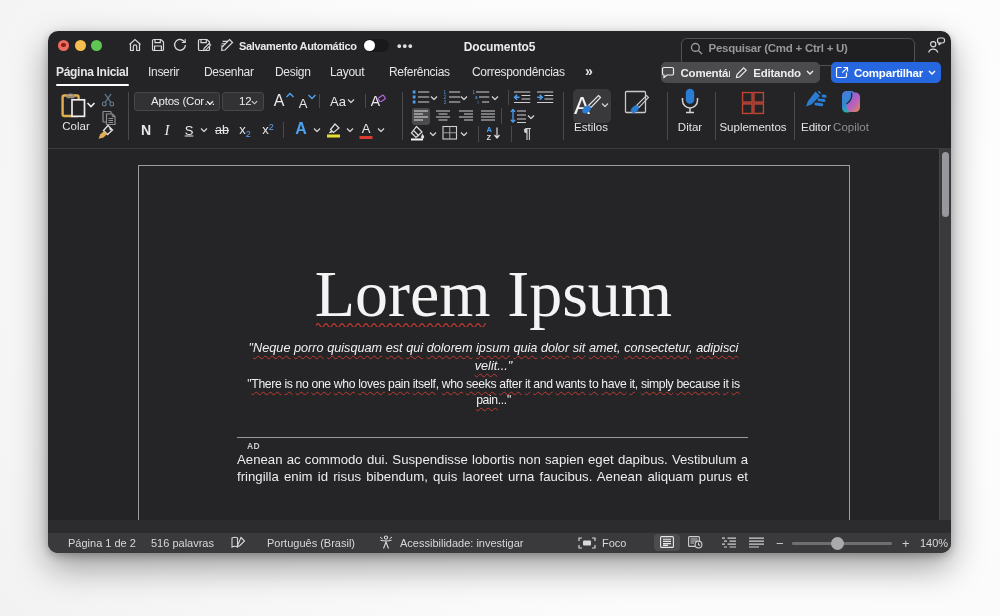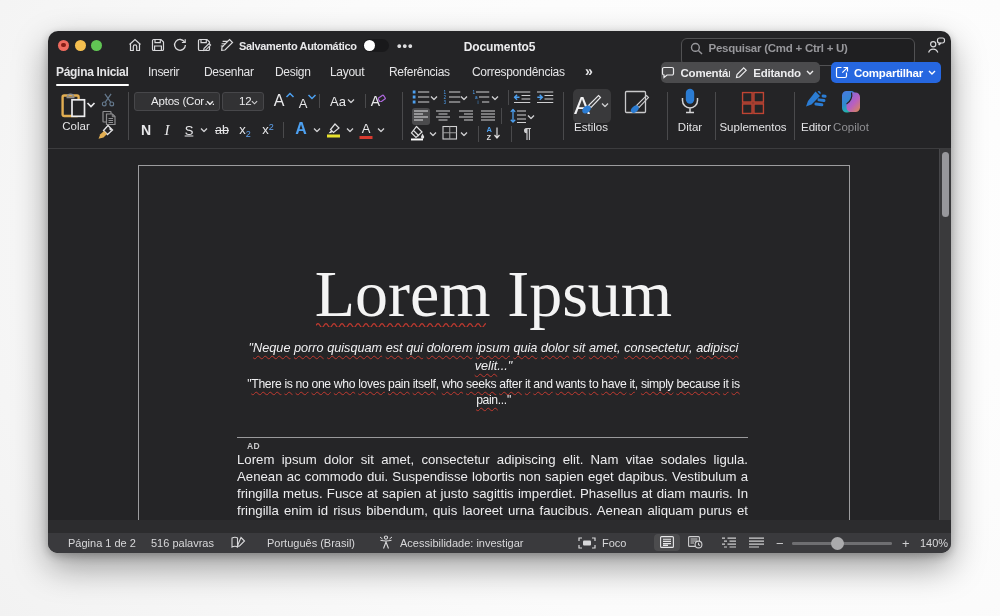--- a/index.html
+++ b/index.html
@@ -483,23 +483,21 @@
         </div>
       <div class="abs qt1" style="left:50px;top:175px;width:612px;text-align:center;font-size:12.7px;font-style:italic;line-height:17.5px;color:#f0f0f2;">
         "<span class="sq">Neque</span> <span class="sq">porro</span> <span class="sq">quisquam</span> <span class="sq">est</span> <span class="sq">qui</span> <span class="sq">dolorem</span> <span class="sq">ipsum</span> <span class="sq">quia</span> <span class="sq">dolor</span> <span class="sq">sit</span> <span class="sq">amet</span>, <span class="sq">consectetur</span>, <span class="sq">adipisci</span><br><span class="sq">velit</span>..."
       </div>
       <div class="abs qt2" style="left:50px;top:210.5px;width:612px;text-align:center;font-size:12.2px;letter-spacing:-0.35px;line-height:16px;color:#f0f0f2;">
         "<span class="sq">There</span> <span class="sq">is</span> <span class="sq">no</span> <span class="sq">one</span> <span class="sq">who</span> <span class="sq">loves</span> <span class="sq">pain</span> <span class="sq">itself</span>, <span class="sq">who</span> <span class="sq">seeks</span> <span class="sq">after</span> <span class="sq">it</span> <span class="sq">and</span> <span class="sq">wants</span> <span class="sq">to</span> <span class="sq">have</span> <span class="sq">it</span>, <span class="sq">simply</span> <span class="sq">because</span> <span class="sq">it</span> <span class="sq">is</span><br><span class="sq">pain</span>..."
       </div>
       <div class="abs" style="left:99.5px;top:272px;width:511px;height:1px;background:#9a9a9c;"></div>
       <div class="abs" style="left:99.5px;top:276px;font-size:8.5px;font-weight:700;color:#c9c9cb;letter-spacing:.3px;margin-left:10px;">AD</div>
       <div class="abs body" style="left:99.5px;top:286px;width:511px;font-size:13.2px;line-height:17px;color:#ececee;">
-        <div class="jl">Lorem ipsum dolor sit amet, consectetur adipiscing elit. Nam vitae sodales ligula.</div>
         <div class="jl">Aenean ac commodo dui. Suspendisse lobortis non sapien eget dapibus. Vestibulum a</div>
-        <div class="jl">fringilla metus. Fusce at sapien at justo sagittis imperdiet. Phasellus at diam mauris. In</div>
         <div class="jl">fringilla enim id risus bibendum, quis laoreet urna faucibus. Aenean aliquam purus et</div>
       </div>
     </div>
     <div class="vsb">
         <div class="thumb"></div>
       </div>
   </div>
 
   <div class="band"></div>
   <div class="status">

